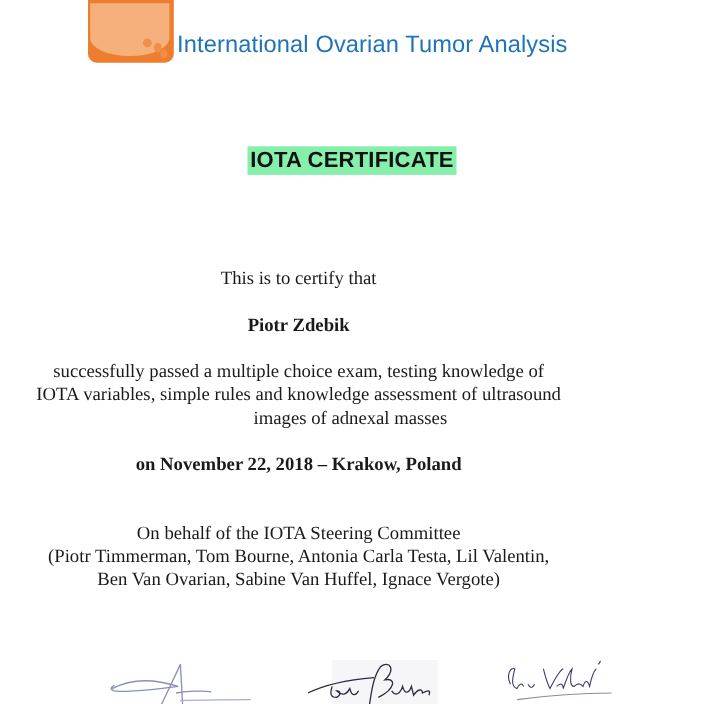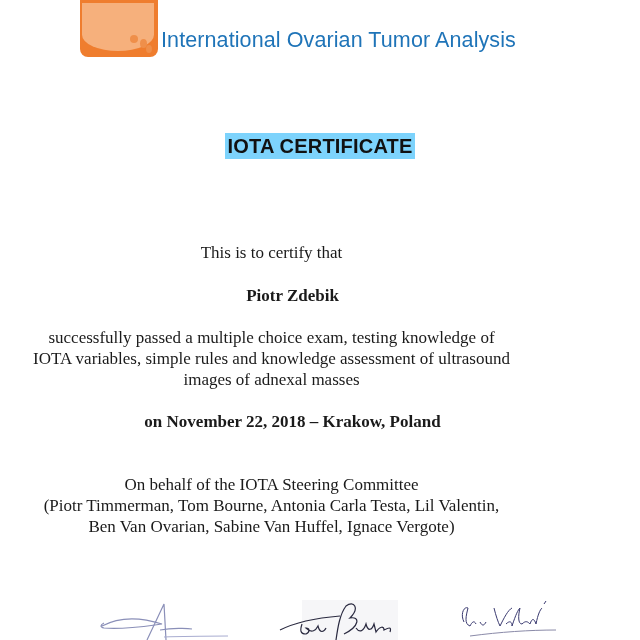--- a/index.html
+++ b/index.html
@@ -61,40 +61,39 @@
     }
     .cert-title-wrap {
       position: absolute;
       left: 0;
       top: 133px;
       width: 640px;
       text-align: center;
     }
     .cert-title {
       display: inline-block;
-      background: #7dd3fc;
+      background: #86efac;
       color: #111;
       font-family: "Liberation Sans", sans-serif;
       font-weight: bold;
       font-size: 20px;
       line-height: 26px;
       padding: 0 2px;
       letter-spacing: 0.2px;
     }
     .line {
       position: absolute;
       left: 0;
       width: 543px;
       text-align: center;
       font-size: 17px;
       line-height: 21px;
     }
     .bold {
       font-weight: bold;
-      margin-left: 21px;
     }
     .signatures {
       position: absolute;
       left: 0;
       top: 596px;
       width: 640px;
       height: 44px;
     }
     .sig {
       position: absolute;
@@ -117,21 +116,21 @@
 <div class="cert-title-wrap">
   <span class="cert-title">IOTA CERTIFICATE</span>
 </div>
 
 <div class="line" style="top:242px;">This is to certify that</div>
 
 <div class="line bold" style="top:285px;">Piotr Zdebik</div>
 
 <div class="line" style="top:327px;">successfully passed a multiple choice exam, testing knowledge of</div>
 <div class="line" style="top:348px;">IOTA variables, simple rules and knowledge assessment of ultrasound</div>
-<div class="line" style="top:369px;">images of adnexal masses</div>
+<div class="line" style="top:369px;padding-left:47px;">images of adnexal masses</div>
 
 <div class="line bold" style="top:411px;">on November 22, 2018 – Krakow, Poland</div>
 
 <div class="line" style="top:474px;text-align:center;">On behalf of the IOTA Steering Committee</div>
 <div class="line" style="top:495px;">(Piotr Timmerman, Tom Bourne, Antonia Carla Testa, Lil Valentin,</div>
 <div class="line" style="top:516px;">Ben Van Ovarian, Sabine Van Huffel, Ignace Vergote)</div>
 
 <div class="signatures">
   <svg class="sig" style="left:92px;" width="140" height="44" viewBox="0 0 140 44">
     <path d="M10 30 C 25 22, 45 20, 70 28 C 55 30, 30 34, 12 32 C 8 31, 8 29, 12 27" fill="none" stroke="#8a8fb8" stroke-width="1.2"></path>

